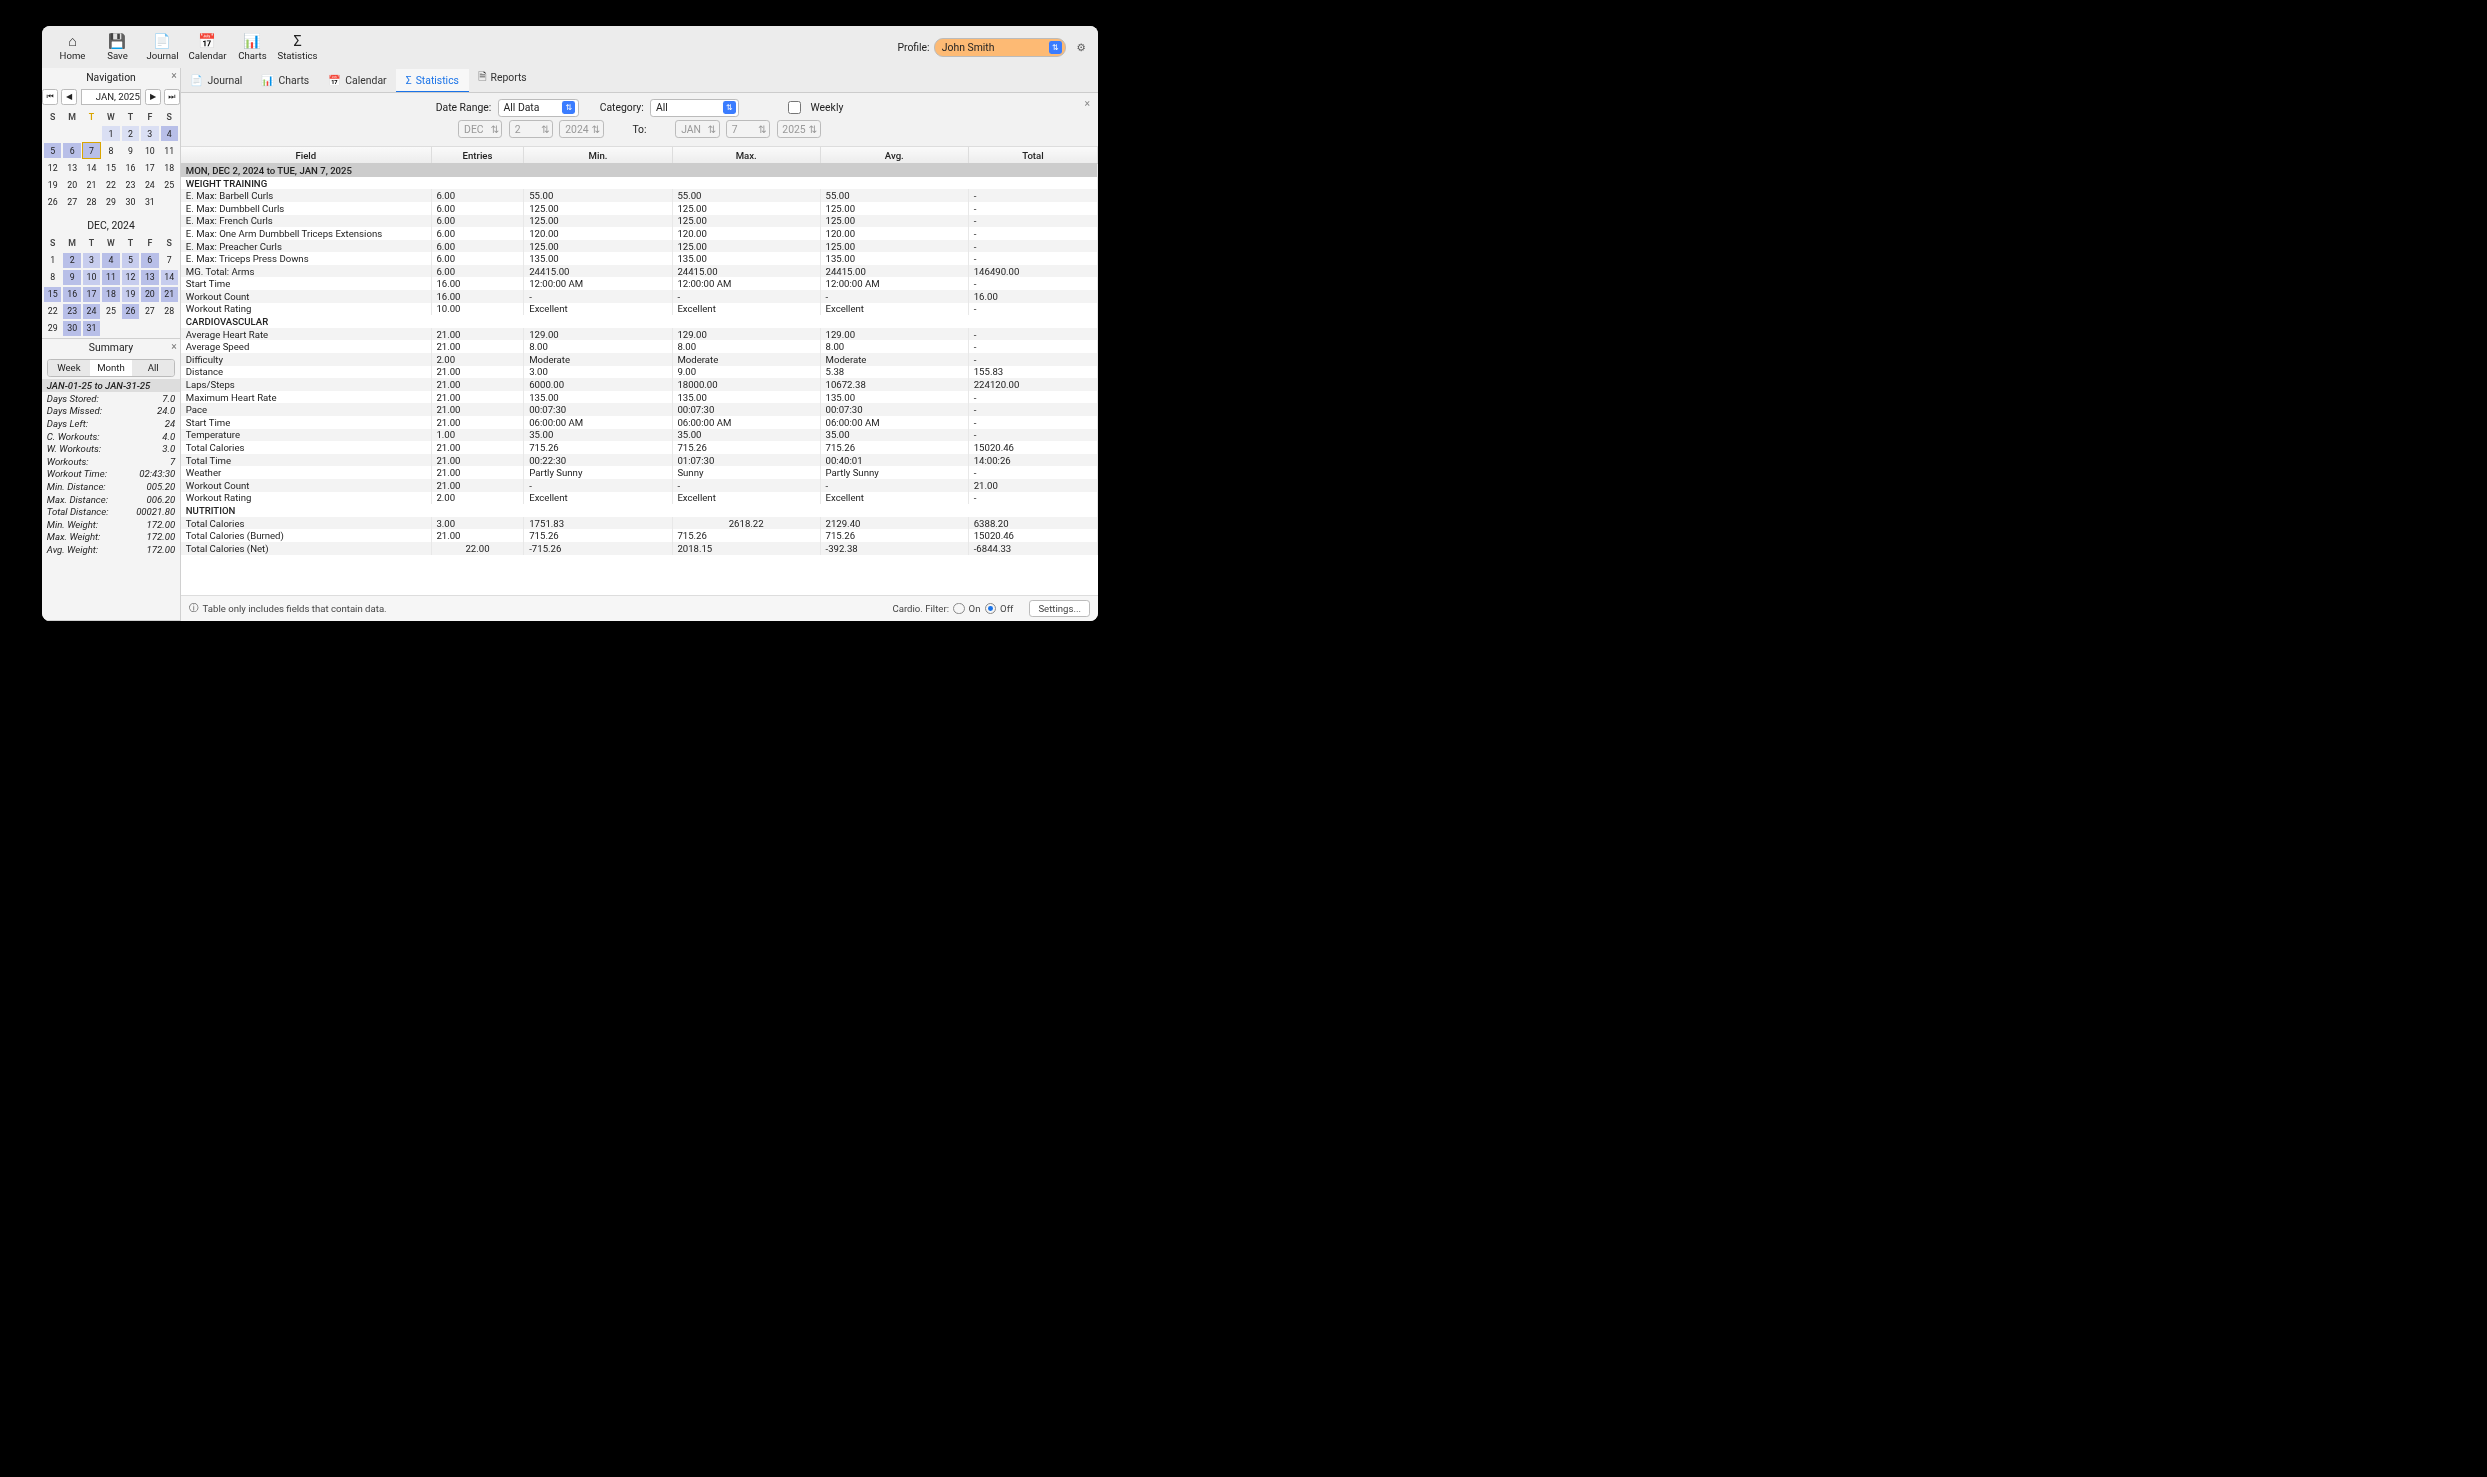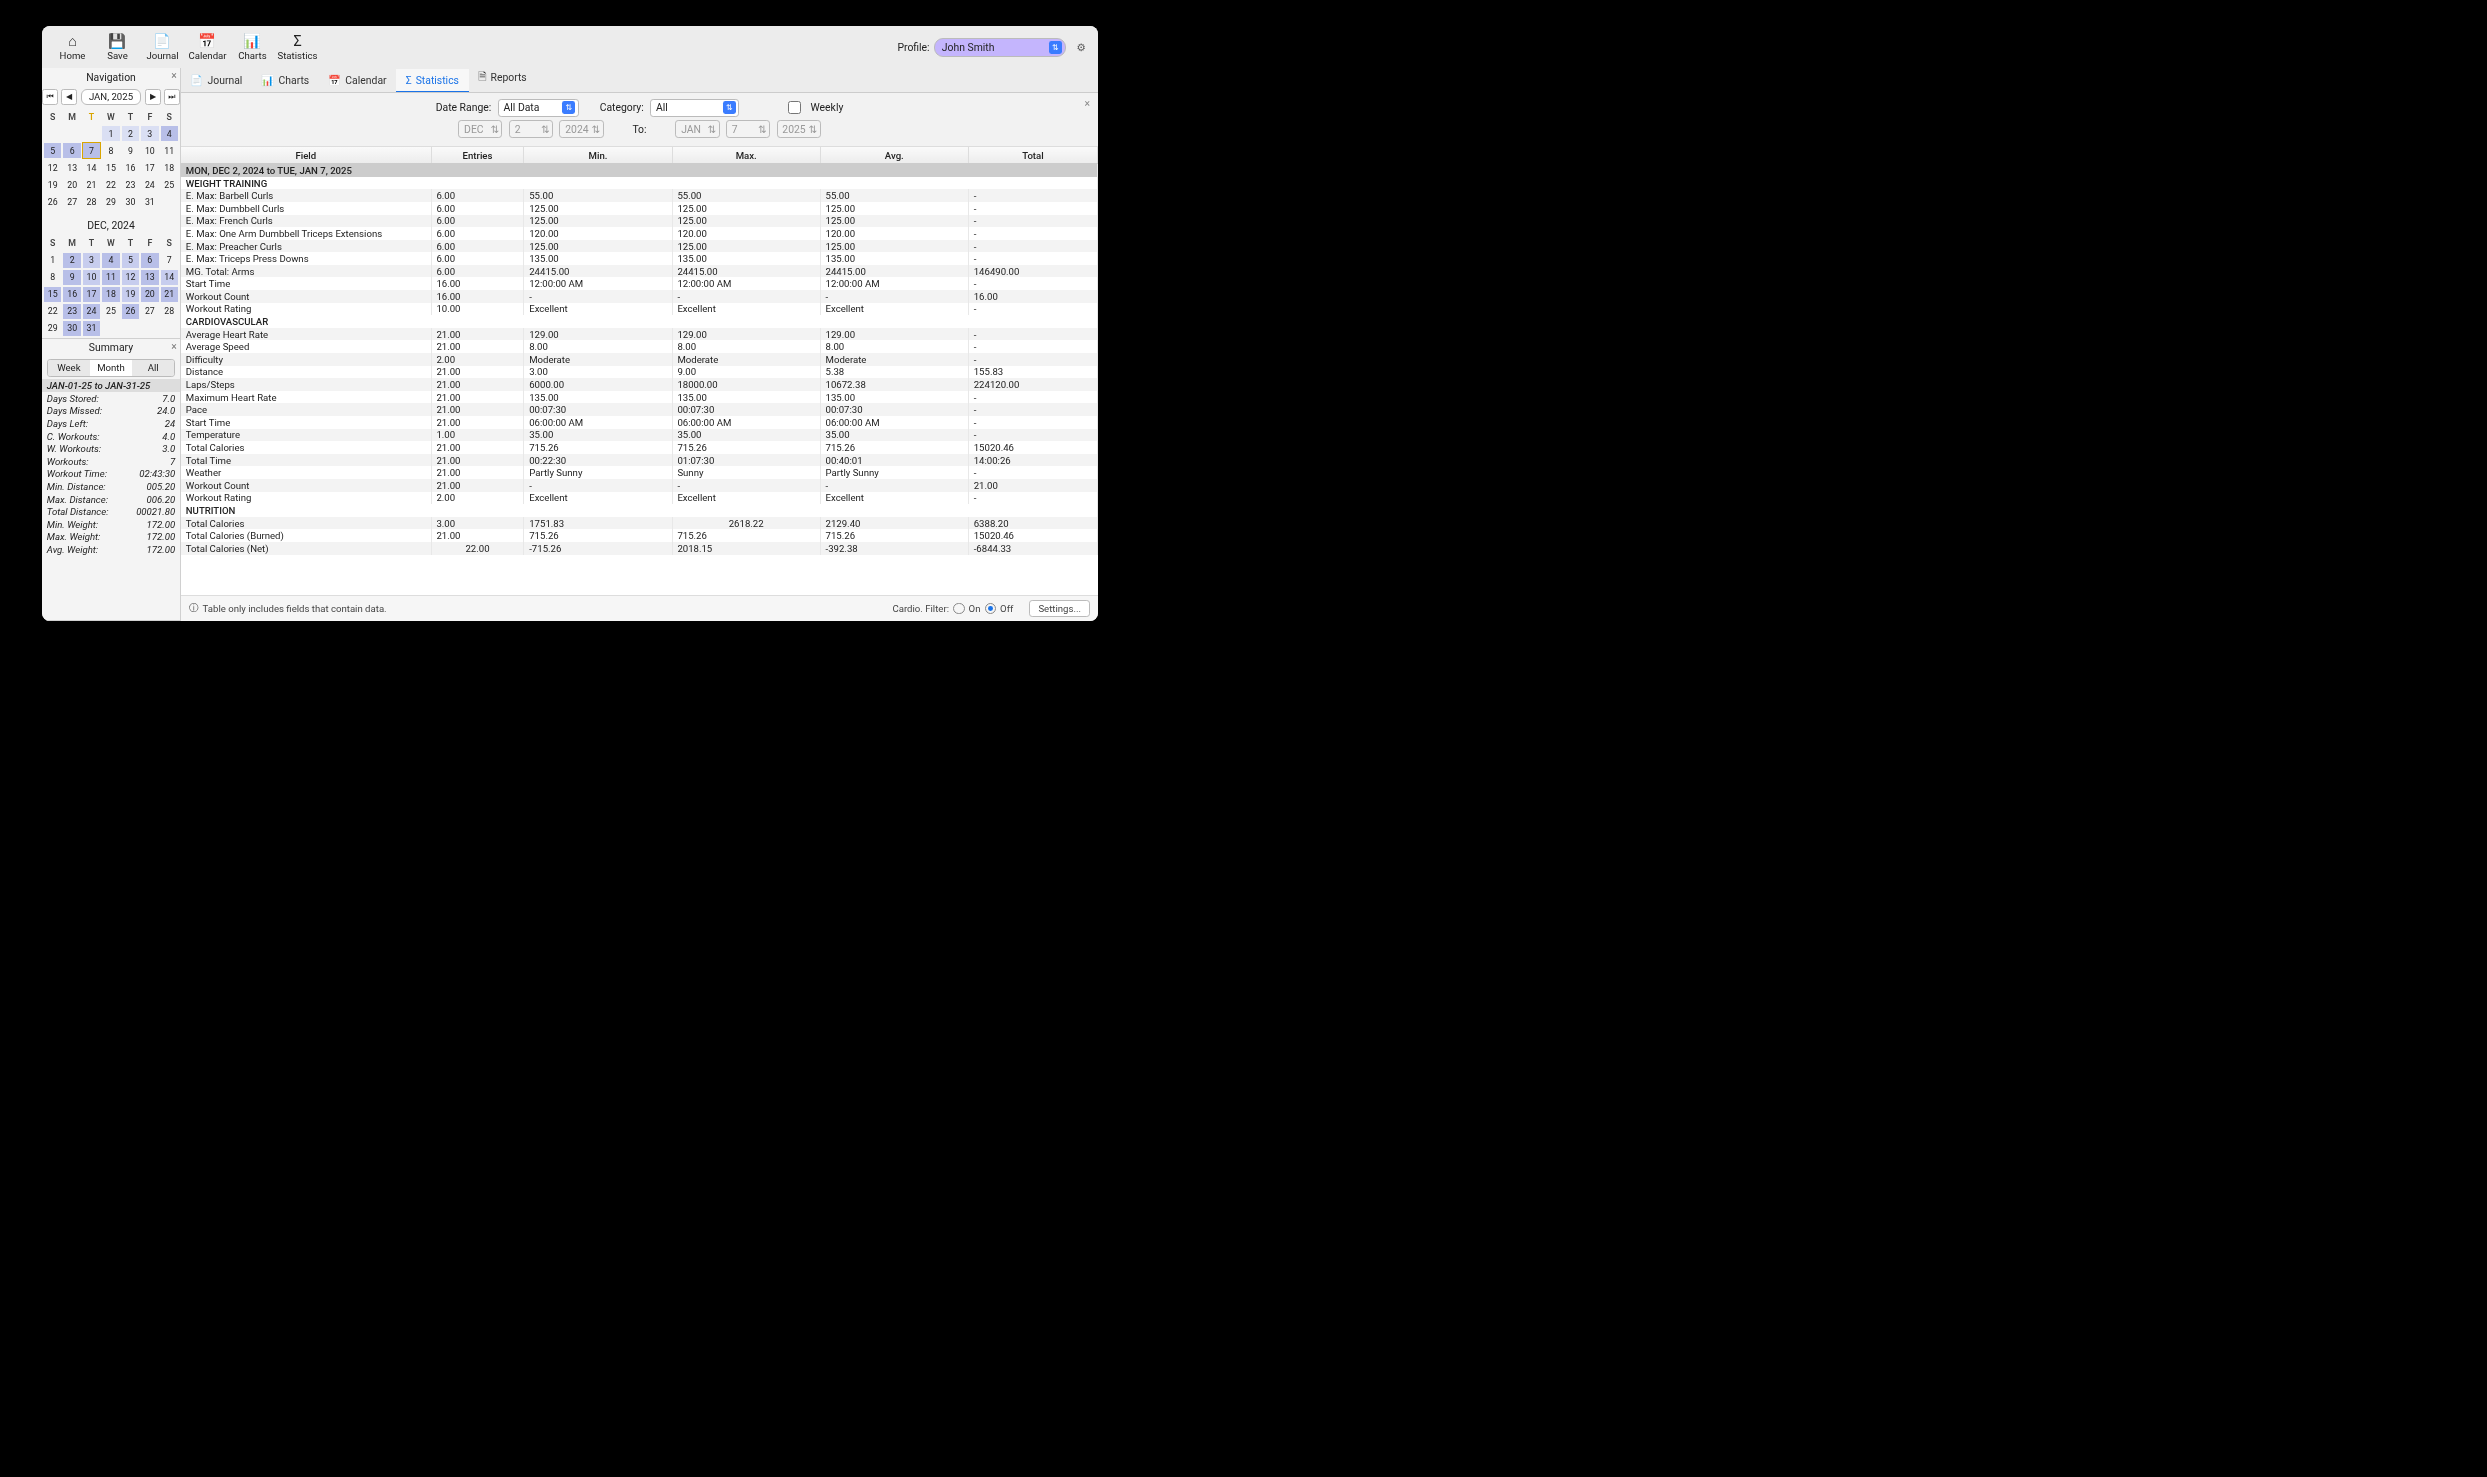--- a/index.html
+++ b/index.html
@@ -8,31 +8,31 @@
 .titlebar{height:22.4px;background:linear-gradient(#f6f6f6,#ececec);display:flex;align-items:center;position:relative;}
 .traffic{display:flex;gap:6.4px;margin-left:9.6px;}
 .tl{width:9.6px;height:9.6px;border-radius:50%;}
 .tl.r{background:#ff5f57;}.tl.y{background:#febc2e;}.tl.g{background:#28c840;}
 .title-text{position:absolute;left:0;right:0;text-align:center;font-weight:600;}
 .toolbar{height:42px;display:flex;align-items:center;padding:0 8px;background:#ececec;}
 .tbtn{display:flex;flex-direction:column;align-items:center;width:45px;cursor:default;font-size:9.6px;}
 .tbtn .ic{font-size:14.4px;line-height:16px;height:16px;}
 .spacer{flex:1;}
 .profile-label{font-size:10.4px;margin-right:4.8px;}
-.profile-sel{display:inline-flex;align-items:center;background:#c4b5fd;border:0.8px solid #bbb;border-radius:9px;height:17.6px;padding:0 3.2px 0 6.4px;min-width:120px;justify-content:space-between;}
+.profile-sel{display:inline-flex;align-items:center;background:#fdba74;border:0.8px solid #bbb;border-radius:9px;height:17.6px;padding:0 3.2px 0 6.4px;min-width:120px;justify-content:space-between;}
 .sel-arrow{background:#3a7cff;color:#fff;border-radius:2.4px;width:13px;height:13px;font-size:8px;display:inline-flex;align-items:center;justify-content:center;}
 .gear{width:17.6px;height:17.6px;display:inline-flex;align-items:center;justify-content:center;margin-left:6.4px;color:#555;}
 .body{flex:1;display:flex;min-height:0;}
 .sidebar{width:138px;border-right:0.8px solid #d0d0d0;background:#f4f4f4;display:flex;flex-direction:column;font-size:9.6px;min-height:0;}
 .side-section{border-bottom:0.8px solid #d0d0d0;}
 .side-title{text-align:center;font-size:10.4px;padding:2.4px 0;position:relative;}
 .side-close{position:absolute;right:3.2px;top:0.8px;color:#777;cursor:default;}
 .navrow{display:flex;align-items:center;justify-content:center;gap:2.4px;padding:2.4px 0;}
 .navbtn{width:14.4px;height:14.4px;border:0.8px solid #bbb;border-radius:2.4px;background:#fff;font-size:8px;display:inline-flex;align-items:center;justify-content:center;}
-.monlabel{flex:1;text-align:center;border:0.8px solid #bbb;border-radius:6px;background:#fff;height:14.4px;line-height:14.4px;margin:0 1.6px;font-size:9.6px;}
+.monlabel{flex:1;text-align:right;border:0.8px solid #bbb;border-radius:0;background:#fff;height:14.4px;line-height:14.4px;margin:0 1.6px;font-size:9.6px;}
 .cal{width:100%;}
 .cal th,.cal td{width:14.28%;text-align:center;font-size:8.8px;height:13px;}
 .cal th{color:#444;font-weight:600;}
 .cal td{color:#222;}
 .cal td.sel{background:#b8bfe8;}
 .cal td.sel2{background:#c7cdee;}
 .cal td.sel3{background:#dadff3;}
 .cal td.today{outline:0.8px solid #d9a500;outline-offset:-0.8px;}
 .cal th.today{color:#d9a500;}
 .summary .seg{display:flex;border:0.8px solid #bbb;border-radius:3.2px;overflow:hidden;height:16px;margin:2.4px 4.8px;}

